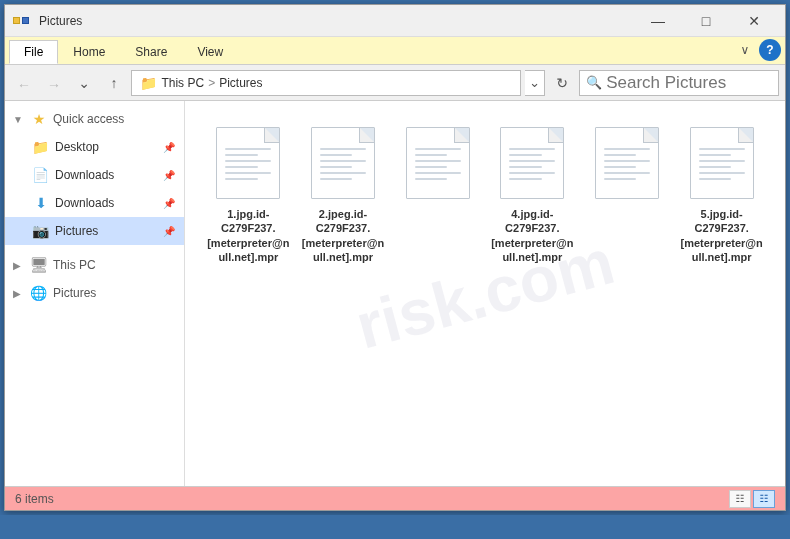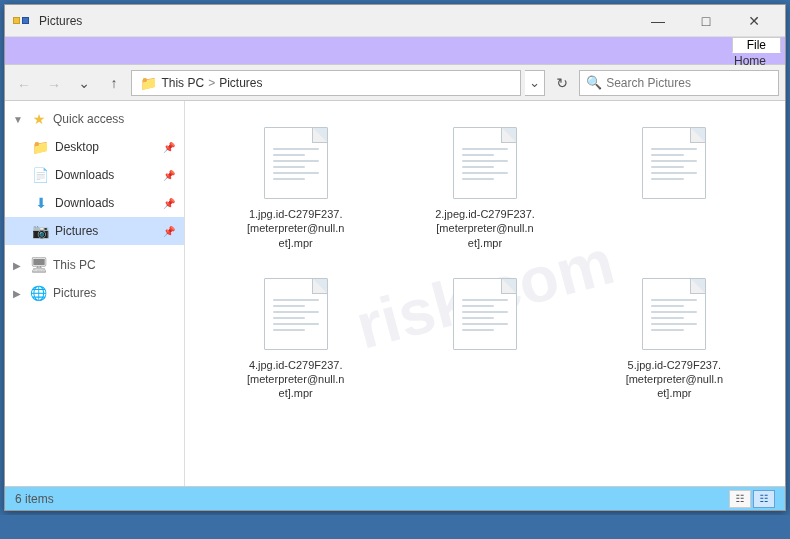--- a/index.html
+++ b/index.html
@@ -57,27 +57,26 @@
       font-size: 14px;
       color: #444;
       display: flex;
       align-items: center;
       justify-content: center;
     }
 
     
     .ribbon-tabs {
       height: 28px;
-      background: #c4b5fd;
+      background: #fef9c3;
       display: flex;
       align-items: flex-end;
       padding: 0 4px;
       border-bottom: 1px solid #ccc;
       flex-shrink: 0;
-      flex-direction: column;
     }
     .ribbon-tab {
       height: 24px;
       padding: 0 14px;
       display: flex;
       align-items: center;
       font-size: 12px;
       cursor: pointer;
       border: 1px solid transparent;
       color: #333;
@@ -185,21 +184,21 @@
       border: 1px solid #bbb;
       background: white;
       display: flex;
       align-items: center;
       padding: 0 6px;
       gap: 4px;
     }
     .search-box input {
       border: none;
       outline: none;
-      font-size: 12px;
+      font-size: 17px;
       color: #999;
       width: 100%;
       background: transparent;
     }
 
     
     .main-content {
       display: flex;
       flex: 1;
       overflow: hidden;
@@ -271,24 +270,25 @@
       font-weight: bold;
       color: rgba(180,180,200,0.18);
       pointer-events: none;
       white-space: nowrap;
       z-index: 0;
       font-family: Arial, sans-serif;
     }
 
     .files-grid {
       display: grid;
-      grid-template-columns: repeat(3, 1fr);
+      grid-template-columns: repeat(6, 1fr);
       gap: 12px 0;
       position: relative;
       z-index: 1;
+      font-weight: bold;
     }
 
     .file-item {
       display: flex;
       flex-direction: column;
       align-items: center;
       padding: 6px 4px;
       cursor: pointer;
       border-radius: 2px;
       min-width: 0;
@@ -350,21 +350,21 @@
       color: #333;
       text-align: center;
       line-height: 1.3;
       word-break: break-word;
       max-width: 100px;
     }
 
     
     .status-bar {
       height: 24px;
-      background: #7dd3fc;
+      background: #fca5a5;
       border-top: 1px solid #ccc;
       display: flex;
       align-items: center;
       padding: 0 10px;
       flex-shrink: 0;
     }
     .status-text {
       flex: 1;
       font-size: 12px;
       color: #555;

